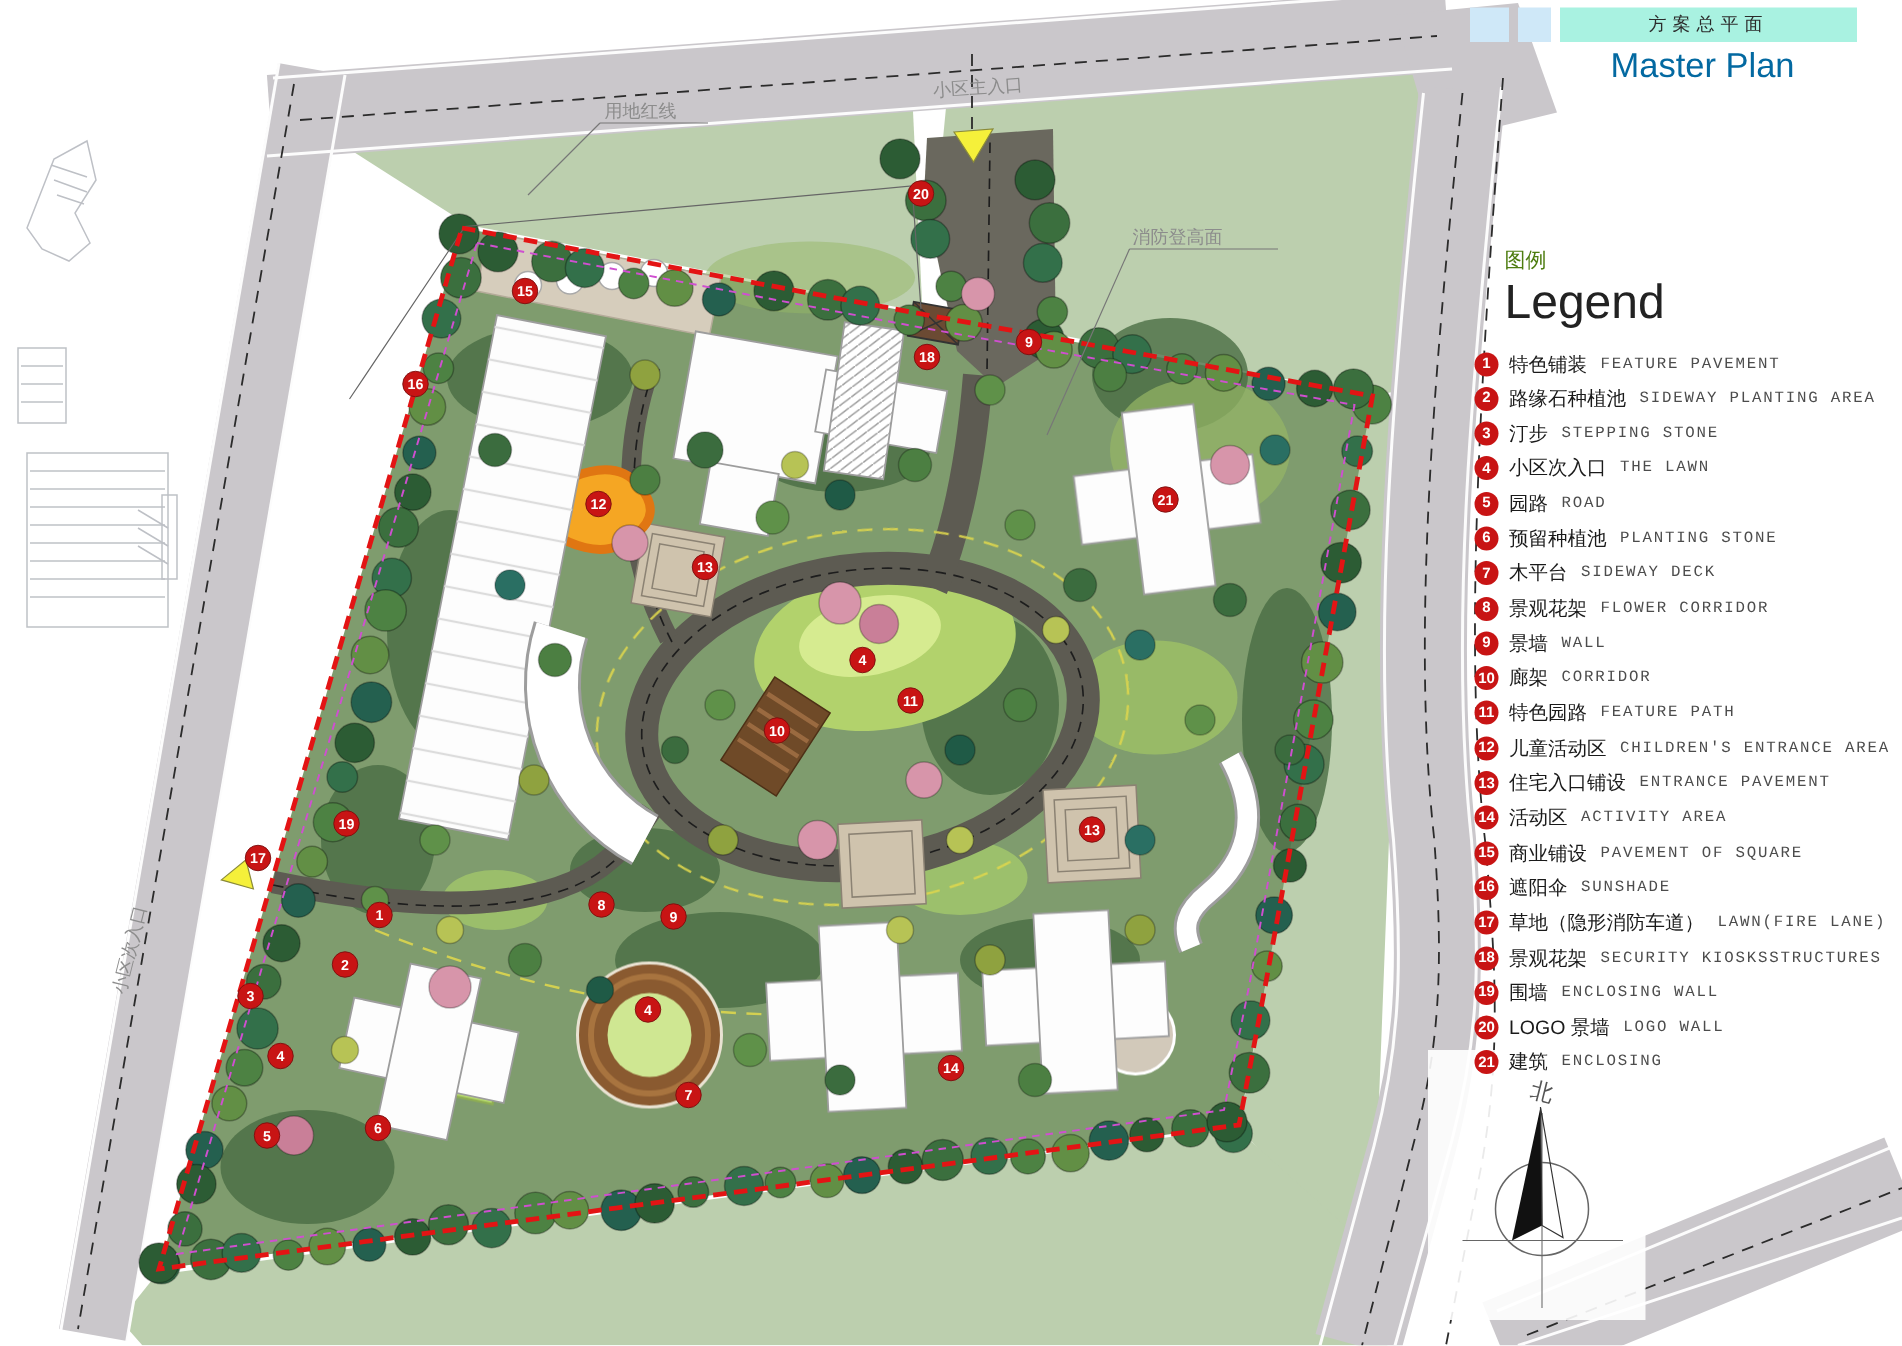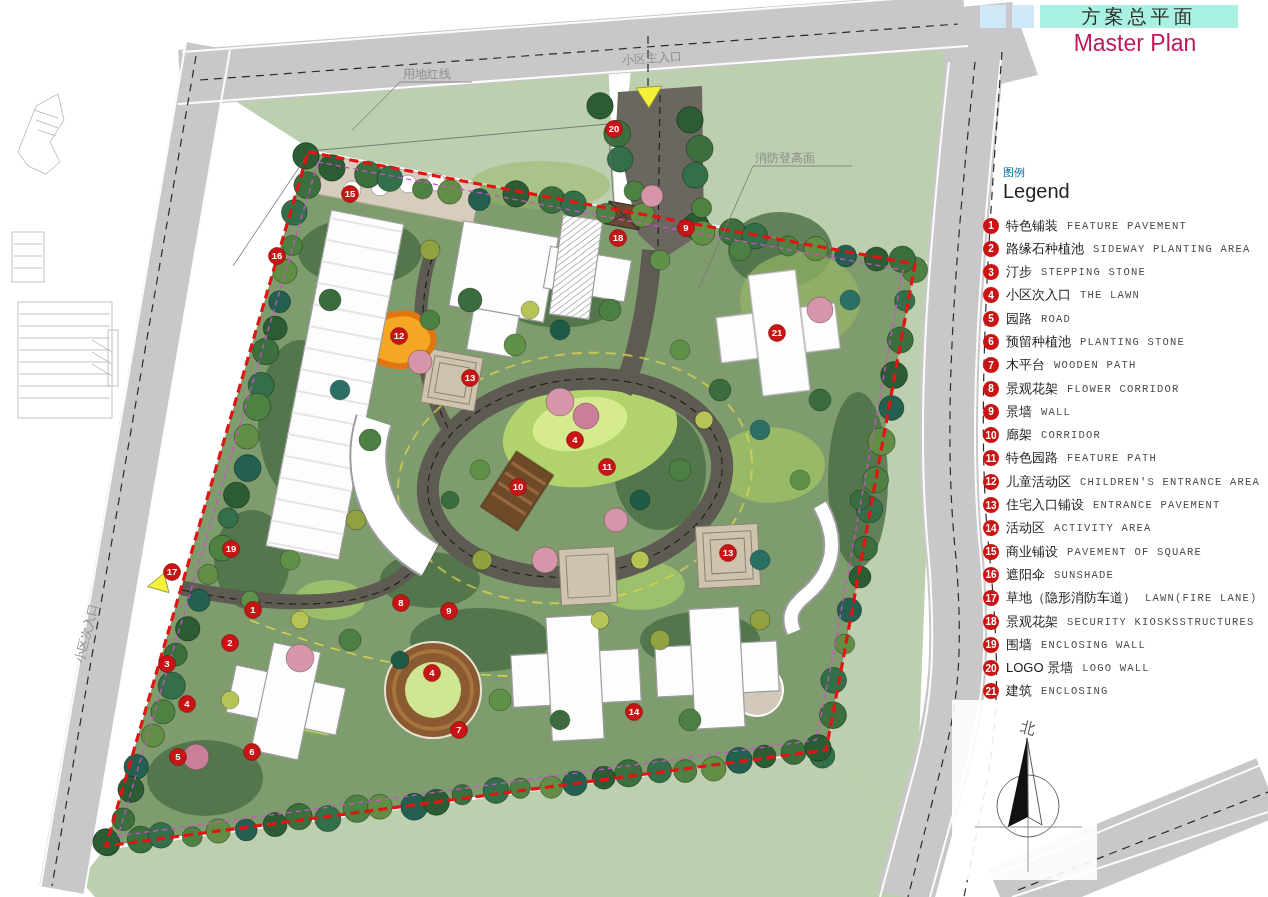--- a/index.html
+++ b/index.html
@@ -3,28 +3,28 @@
 <meta charset="utf-8">
 <style>
   html,body{margin:0;padding:0;background:#ffffff;}
   .page{position:relative;width:1268px;height:897px;background:#fff;overflow:hidden;
         font-family:"Liberation Sans",sans-serif;}
   .page svg.plan{position:absolute;left:0;top:0;}
   
   .titlebar{position:absolute;left:980px;top:5px;width:258px;height:24px;display:flex;gap:6px;}
   .sq{width:26px;height:23px;background:#cfe8f8;}
   .sq2{width:22px;}
-  .cyanbar{flex:1;background:#a9f2e1;color:#2b2b2b;font-size:19px;letter-spacing:4px;
+  .cyanbar{flex:1;background:#a9f2e1;color:#2b2b2b;font-size:12px;letter-spacing:4px;
            display:flex;align-items:center;justify-content:center;height:23px;}
   .title-en{position:absolute;left:1040px;top:30px;width:190px;text-align:center;
-            font-size:23px;color:#be185d;}
+            font-size:23px;color:#0369a1;}
   
   .legend{position:absolute;left:983px;top:165px;width:283px;}
-  .legend .t-zh{font-size:11px;color:#0369a1;margin-left:20px;}
-  .legend .t-en{font-size:20px;color:#222;margin-left:20px;margin-bottom:14px;}
+  .legend .t-zh{font-size:14px;color:#4d7c0f;margin-left:20px;}
+  .legend .t-en{font-size:32px;color:#222;margin-left:20px;margin-bottom:14px;}
   .lrow{display:flex;align-items:center;height:17px;margin-bottom:6.3px;white-space:nowrap;}
   .lnum{flex:0 0 16px;width:16px;height:16px;border-radius:50%;background:#c81414;color:#fff;
         font-size:10px;font-weight:bold;display:flex;align-items:center;justify-content:center;}
   .lzh{font-size:13px;color:#1a1a1a;margin-left:7px;}
   .len{font-size:10.5px;color:#4c4c4c;margin-left:9px;letter-spacing:1.2px;font-family:Liberation Mono, monospace;}
 </style>
 </head>
 <body>
 
 <div class="page">
@@ -545,21 +545,21 @@
           <span class="len">ROAD</span>
         </div>
         <div class="lrow">
           <span class="lnum">6</span>
           <span class="lzh">预留种植池</span>
           <span class="len">PLANTING STONE</span>
         </div>
         <div class="lrow">
           <span class="lnum">7</span>
           <span class="lzh">木平台</span>
-          <span class="len">WOODEN PATH</span>
+          <span class="len">SIDEWAY DECK</span>
         </div>
         <div class="lrow">
           <span class="lnum">8</span>
           <span class="lzh">景观花架</span>
           <span class="len">FLOWER CORRIDOR</span>
         </div>
         <div class="lrow">
           <span class="lnum">9</span>
           <span class="lzh">景墙</span>
           <span class="len">WALL</span>

